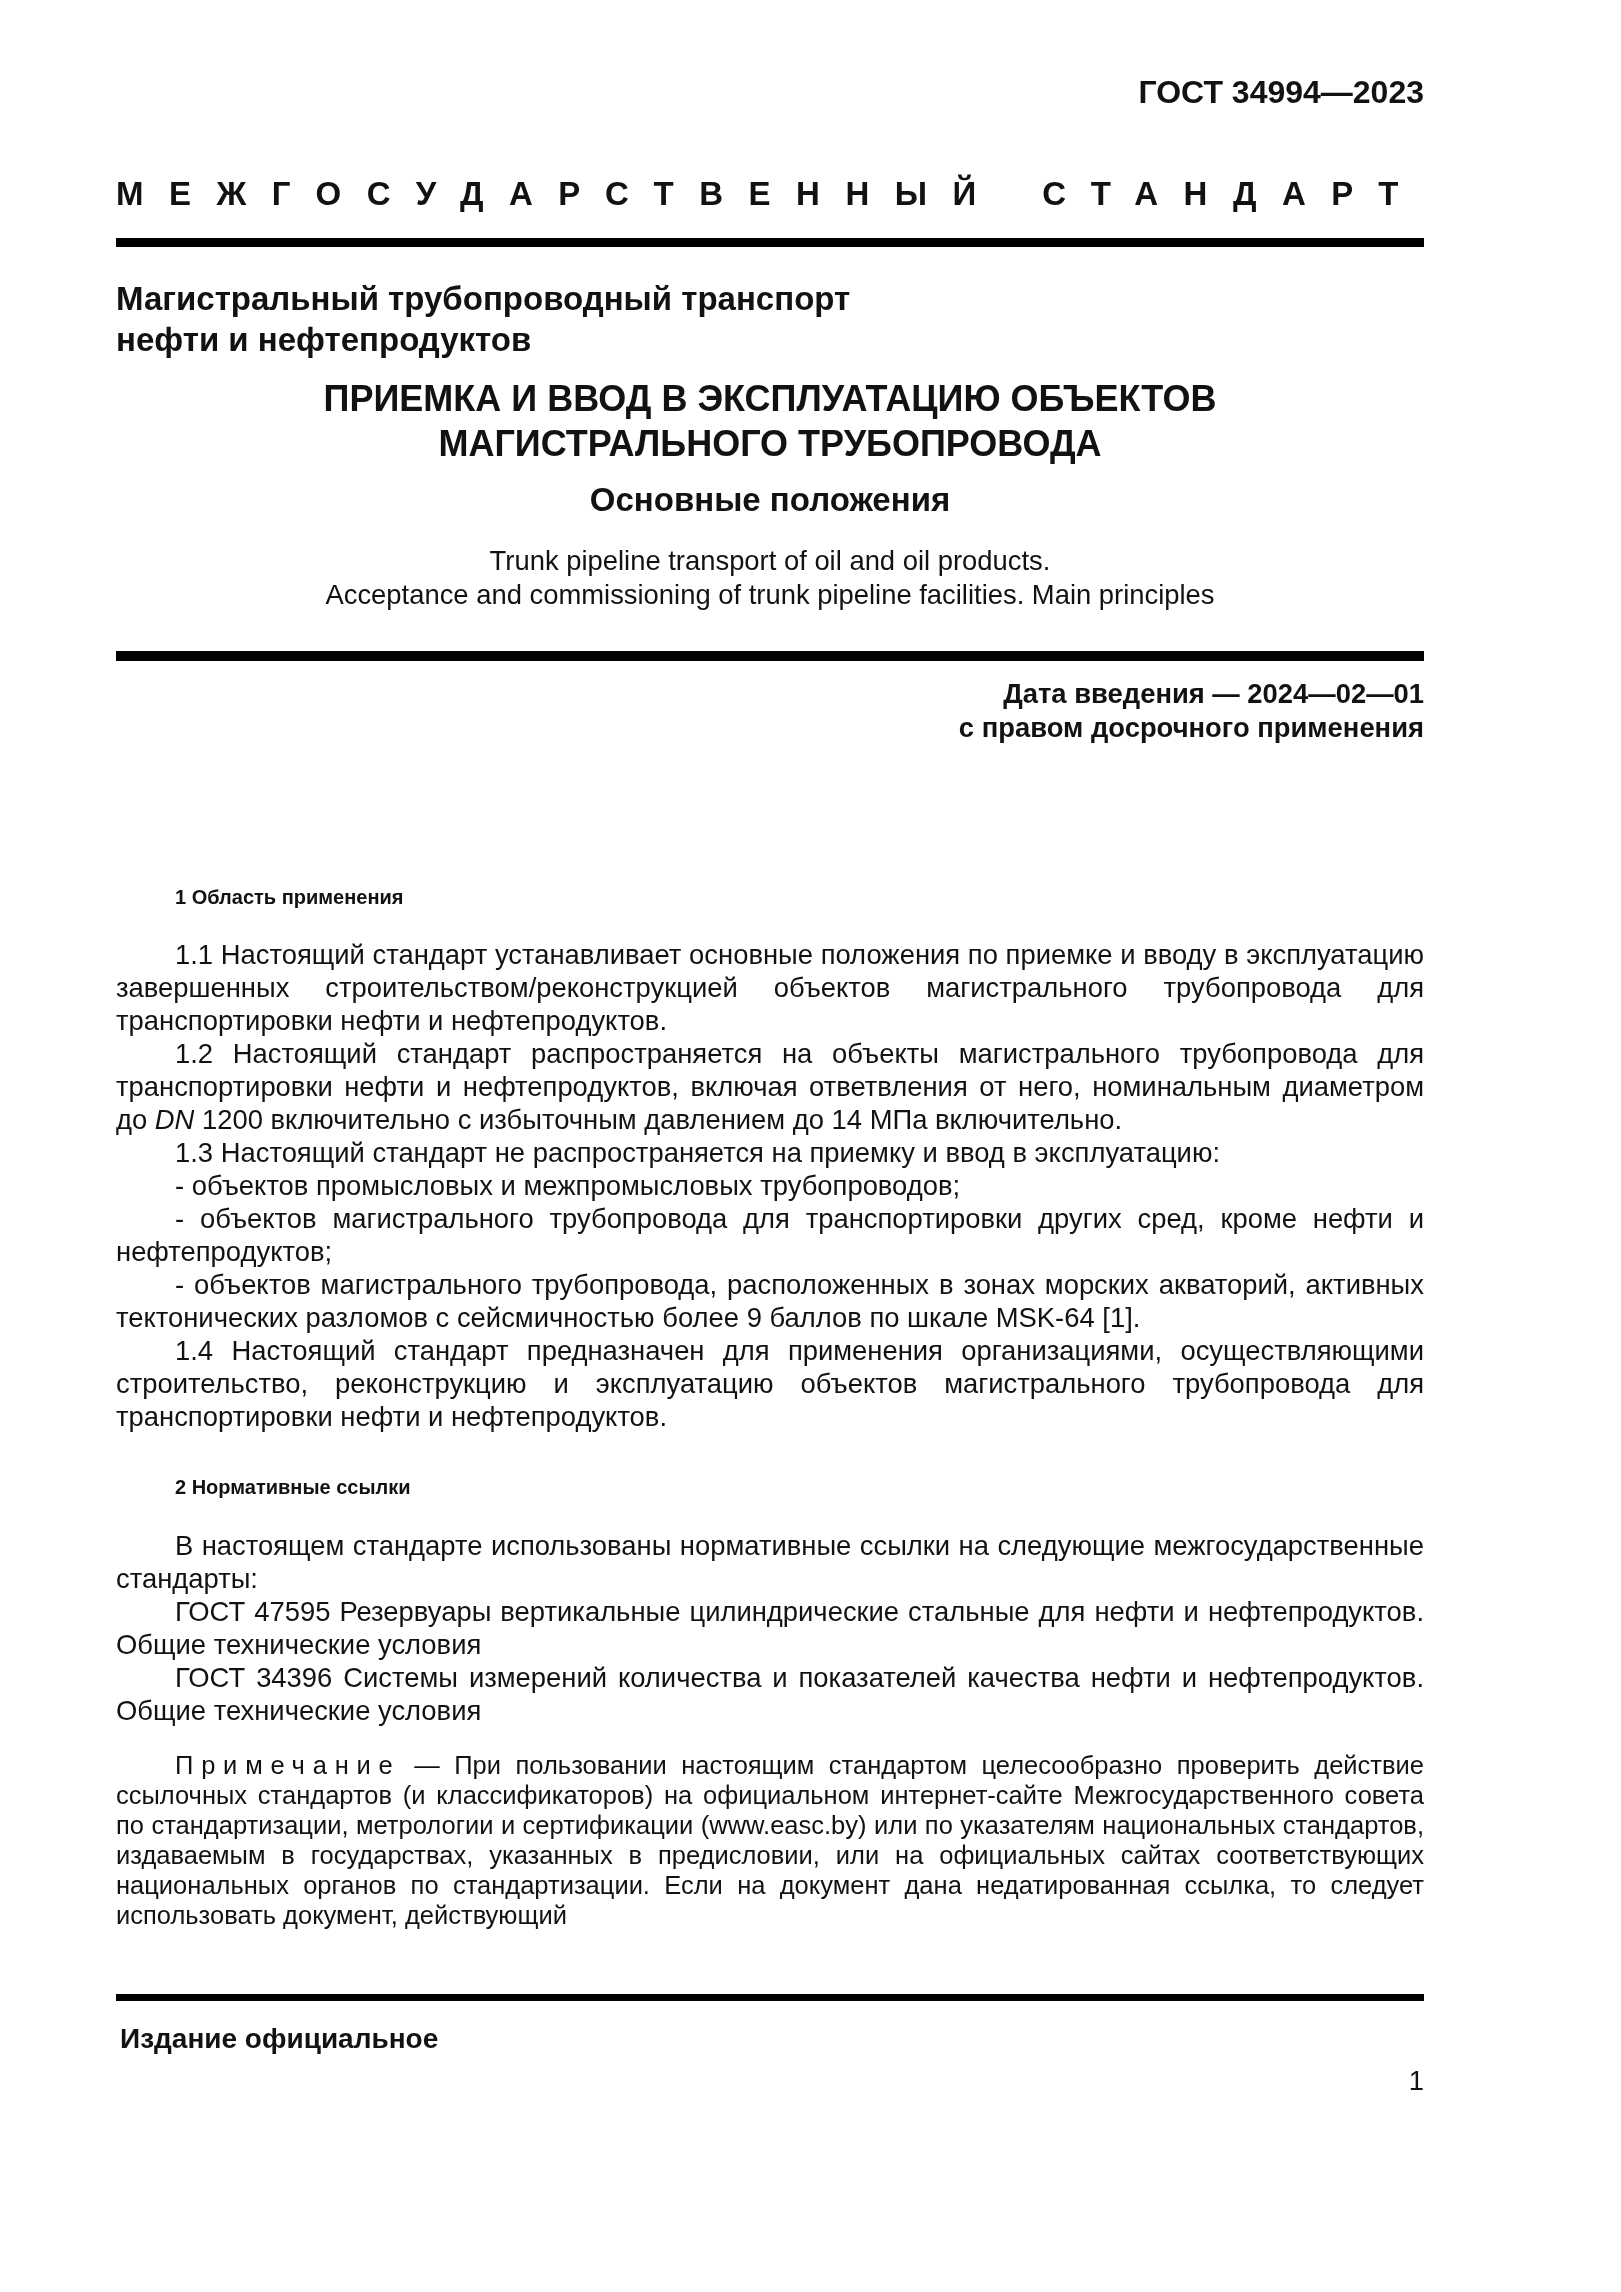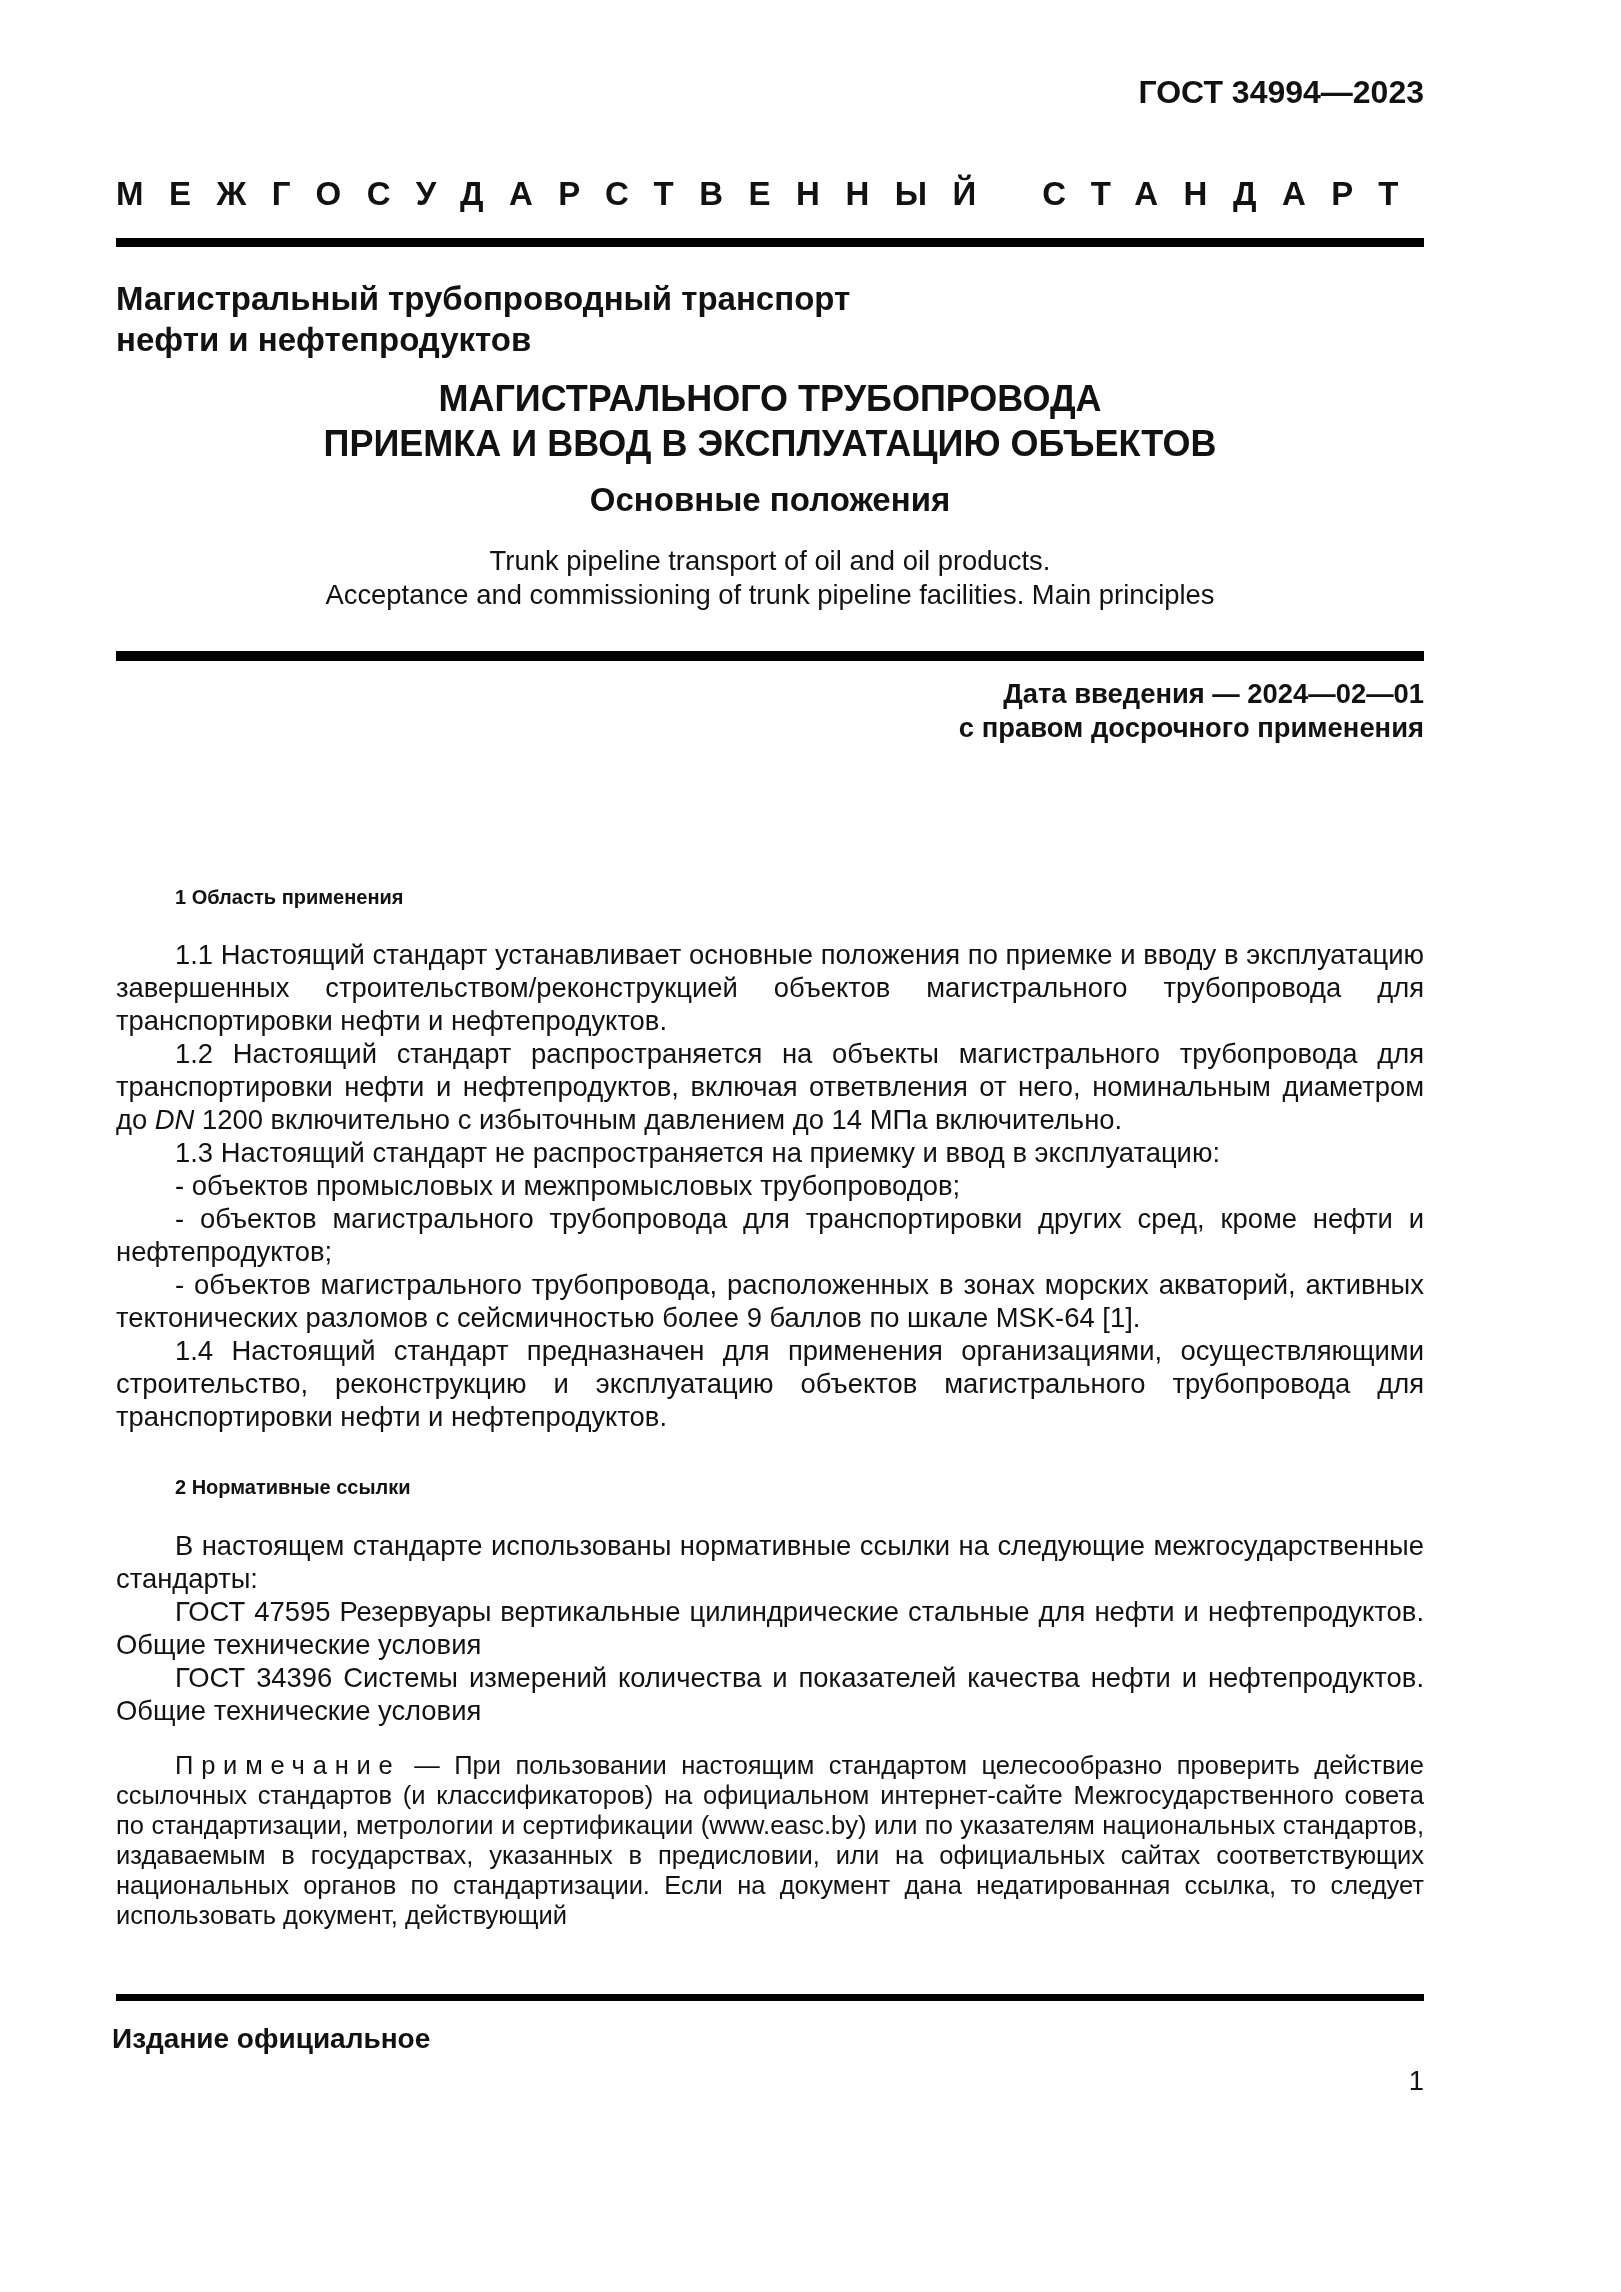--- a/index.html
+++ b/index.html
@@ -95,21 +95,21 @@
     text-indent: 59px;
   }
   .note-label { letter-spacing: 7.8px; margin-right: 13.7px; }
   .footer-rule {
     position: absolute;
     left: 116px; right: 197px; top: 1994px;
     height: 6.9px; background: #000;
   }
   .edition {
     position: absolute;
-    left: 112px; top: 2021px;
+    left: 120px; top: 2021px;
     font-weight: bold;
     font-size: 28px;
     line-height: 35px;
   }
   .page-num {
     position: absolute;
     right: 197px; top: 2064px;
     font-size: 27.4px;
     line-height: 33px;
   }
@@ -125,22 +125,22 @@
     <div class="interstate">МЕЖГОСУДАРСТВЕННЫЙ СТАНДАРТ</div>
 
     <div class="rule rule-1"></div>
 
     <div class="group-title">
       <div>Магистральный трубопроводный транспорт</div>
       <div>нефти и нефтепродуктов</div>
     </div>
 
     <div class="main-title">
+      <div>ПРИЕМКА И ВВОД В ЭКСПЛУАТАЦИЮ ОБЪЕКТОВ</div>
       <div>МАГИСТРАЛЬНОГО ТРУБОПРОВОДА</div>
-      <div>ПРИЕМКА И ВВОД В ЭКСПЛУАТАЦИЮ ОБЪЕКТОВ</div>
     </div>
 
     <div class="subtitle">Основные положения</div>
 
     <div class="title-en">
       <div>Trunk pipeline transport of oil and oil products.</div>
       <div>Acceptance and commissioning of trunk pipeline facilities. Main principles</div>
     </div>
 
     <div class="rule rule-2"></div>

